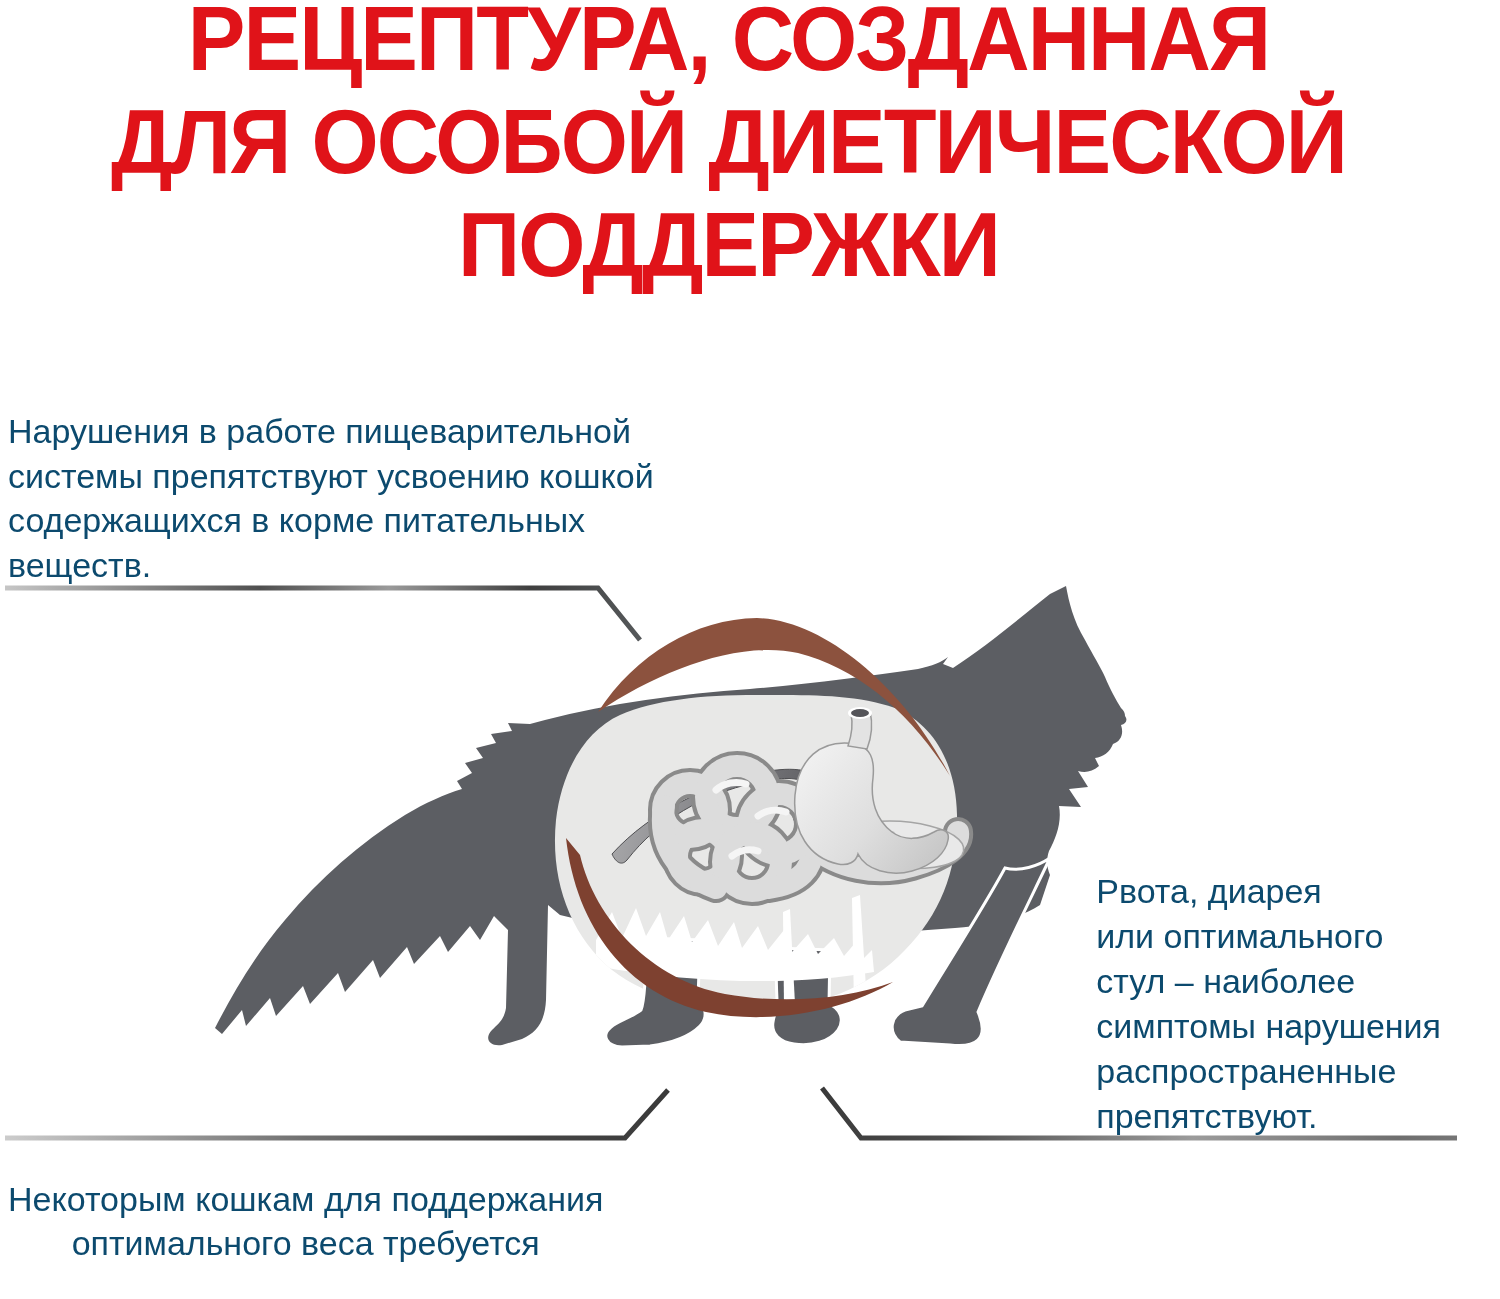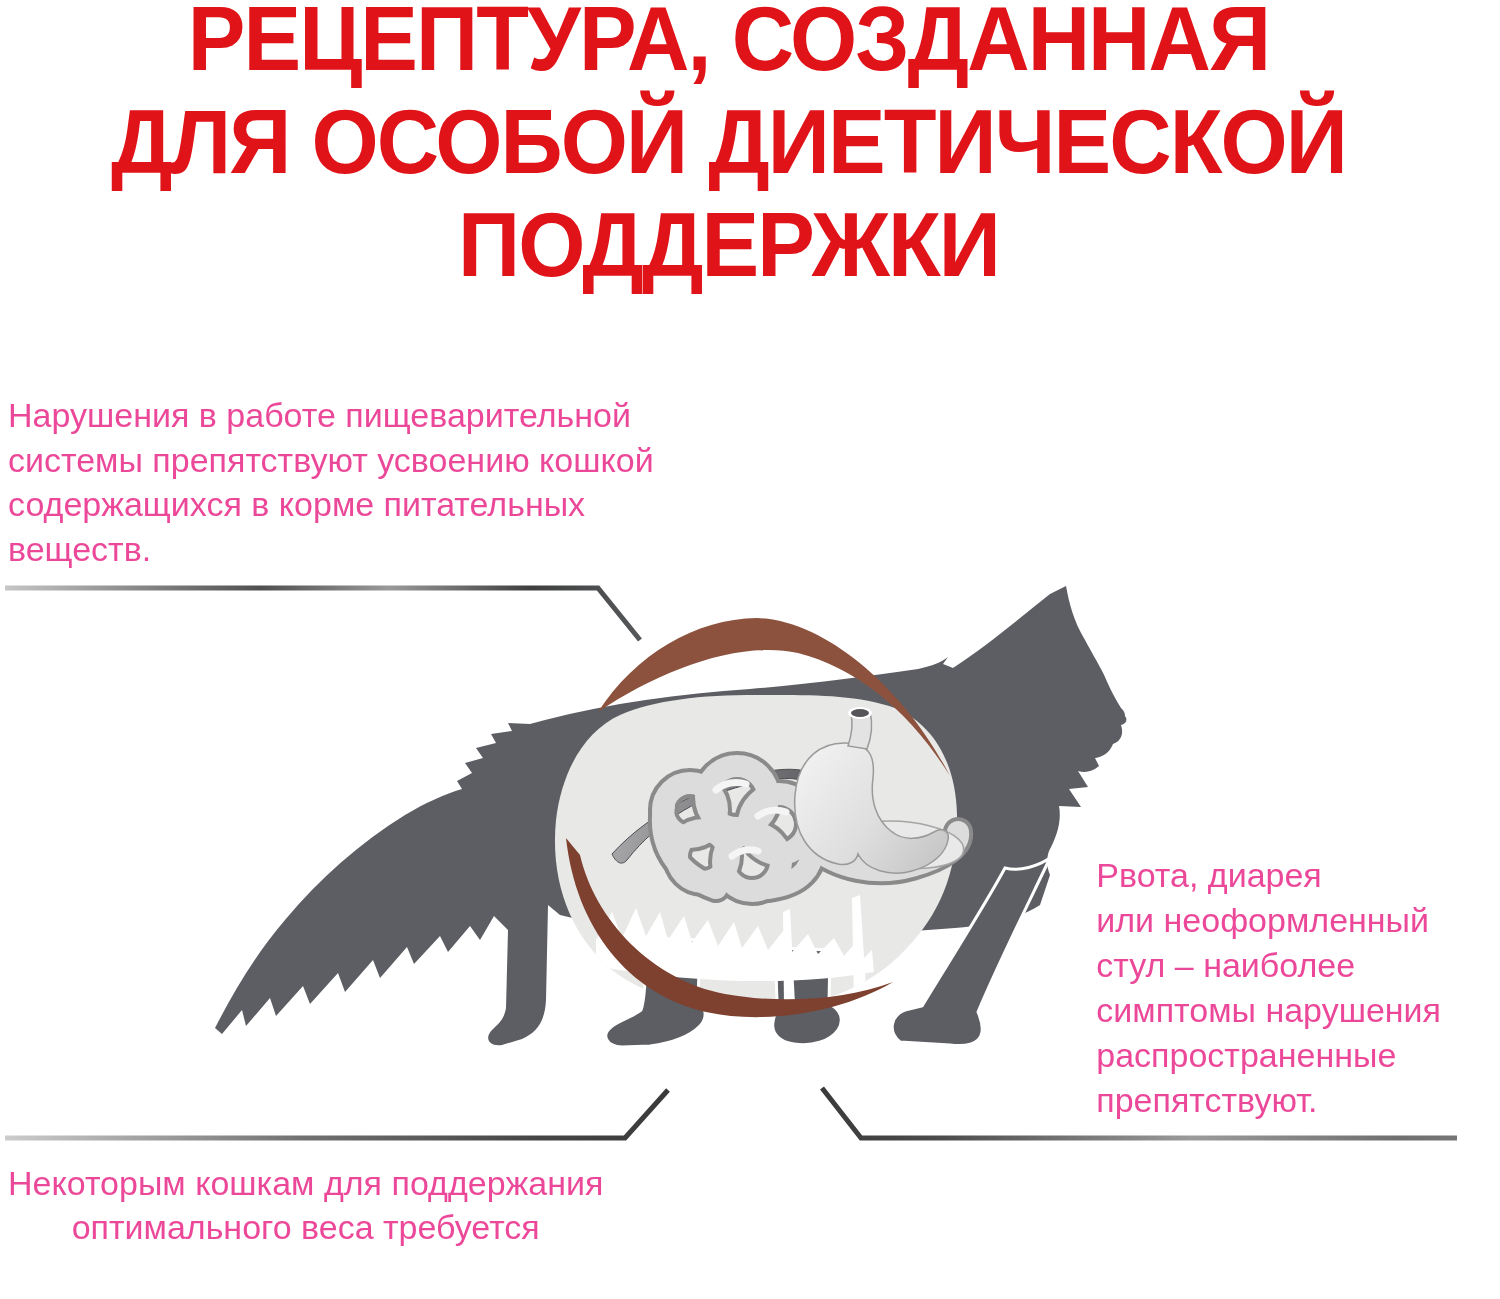--- a/index.html
+++ b/index.html
@@ -7,22 +7,23 @@
     position:relative;width:1457px;height:1299px;background:#ffffff;overflow:hidden;
     font-family:"Liberation Sans",sans-serif;
   }
   .headline{
     position:absolute;top:-12px;left:0;width:100%;text-align:center;
     color:#e01319;font-weight:bold;font-size:90px;line-height:103px;letter-spacing:-2px;
     transform:scaleX(0.96);transform-origin:50% 0;white-space:nowrap;
   }
   .headline span{display:block;}
   .callout{
-    position:absolute;color:#ec4899;font-size:34px;font-weight:500;line-height:44.5px;
+    position:absolute;color:#0c4a6e;font-size:34px;font-weight:500;line-height:44.5px;
     white-space:nowrap;
+    margin-top:16px;
   }
   .callout span{display:block;}
   #callout-top-left{left:8px;top:393px;text-align:left;}
   #callout-right{right:16px;top:853px;text-align:left;line-height:45px;}
   #callout-bottom-left{left:8px;top:1161px;text-align:center;line-height:44px;}
   #scene{position:absolute;left:0;top:0;}
 </style>
 </head>
 <body>
 
@@ -189,21 +190,21 @@
 
   <div class="callout" id="callout-top-left">
     <span>Нарушения в работе пищеварительной</span>
     <span>системы препятствуют усвоению кошкой</span>
     <span>содержащихся в корме питательных</span>
     <span>веществ.</span>
   </div>
 
   <div class="callout" id="callout-right">
     <span>Рвота, диарея</span>
-    <span>или неоформленный</span>
+    <span>или оптимального</span>
     <span>стул – наиболее</span>
     <span>симптомы нарушения</span>
     <span>распространенные</span>
     <span>препятствуют.</span>
   </div>
 
   <div class="callout" id="callout-bottom-left">
     <span>Некоторым кошкам для поддержания</span>
     <span>оптимального веса требуется</span>
   </div>

